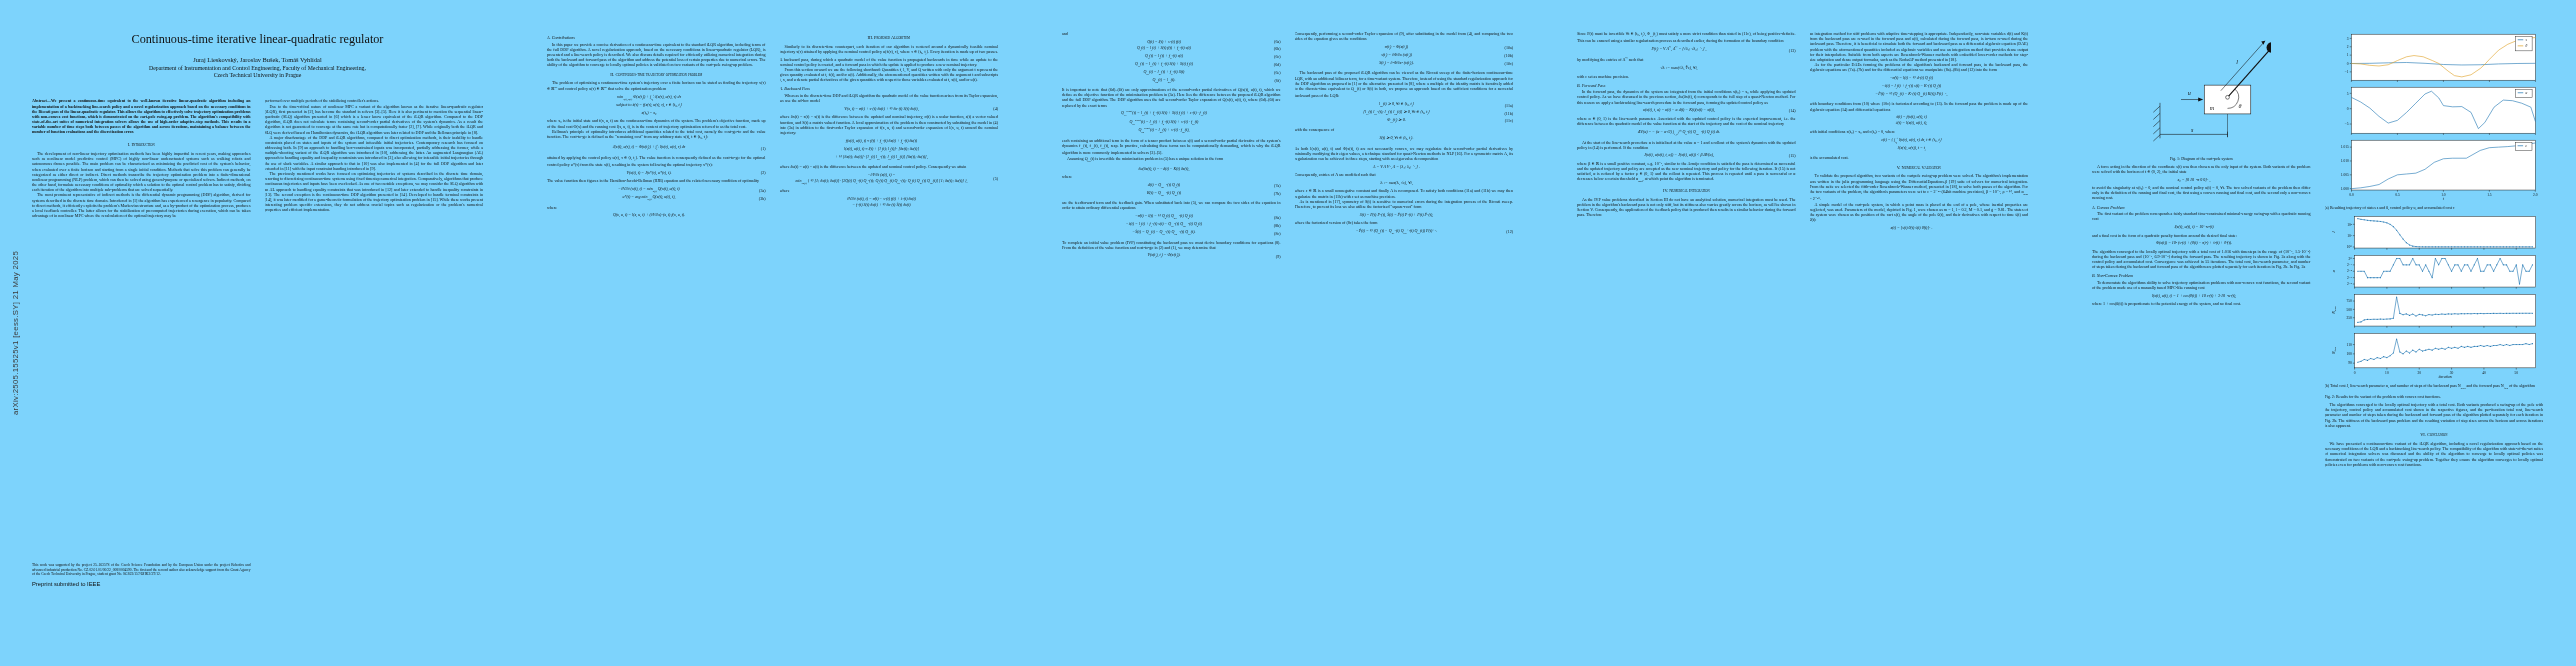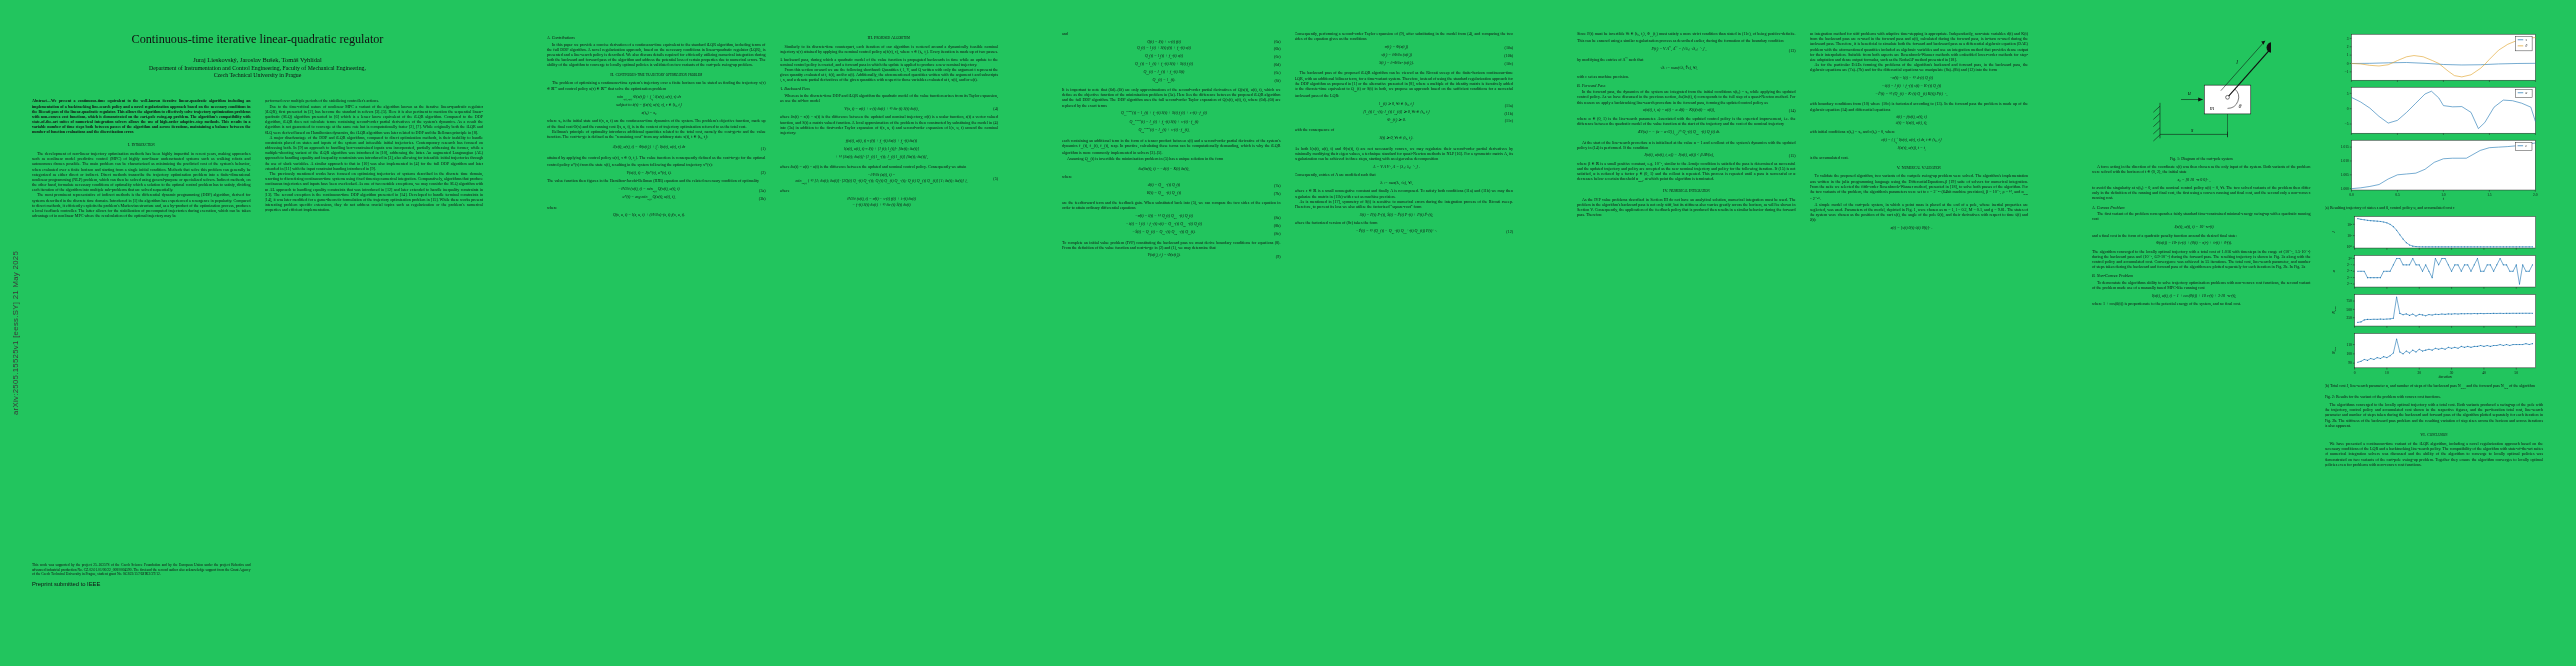--- a/index.html
+++ b/index.html
@@ -1,16 +1,16 @@
 <!DOCTYPE html>
 <html style="font-size:9px"><head>
 <meta charset="utf-8">
 <style>
   html,body{margin:0;padding:0;background:#ffffff;}
-  .canvas{position:relative;width:2576px;height:667px;background:#22c55e;overflow:hidden;
+  .canvas{position:relative;width:2576px;height:667px;background:#7dd3fc;overflow:hidden;
           font-family:"Liberation Serif","DejaVu Serif",serif;color:#111;}
   .arxiv{position:absolute;left:14.5px;top:333px;transform:translate(-50%,-50%) rotate(-90deg);
          white-space:nowrap;font-family:"Liberation Sans","DejaVu Sans",sans-serif;
          font-size:7.8px;color:#3a3a3a;letter-spacing:0.3px;}
   .pages{position:absolute;left:0;top:0;display:flex;width:2576px;height:667px;}
   .page{width:515px;height:667px;position:relative;box-sizing:border-box;padding:0 32px;overflow:hidden;}
   .pheader{text-align:center;margin-top:32px;}
   .ptitle{font-size:12.2px;line-height:1.15;}
   .pauthors{font-size:6.4px;margin-top:10px;}
   .paffil{font-size:5.8px;margin-top:1.7px;}

